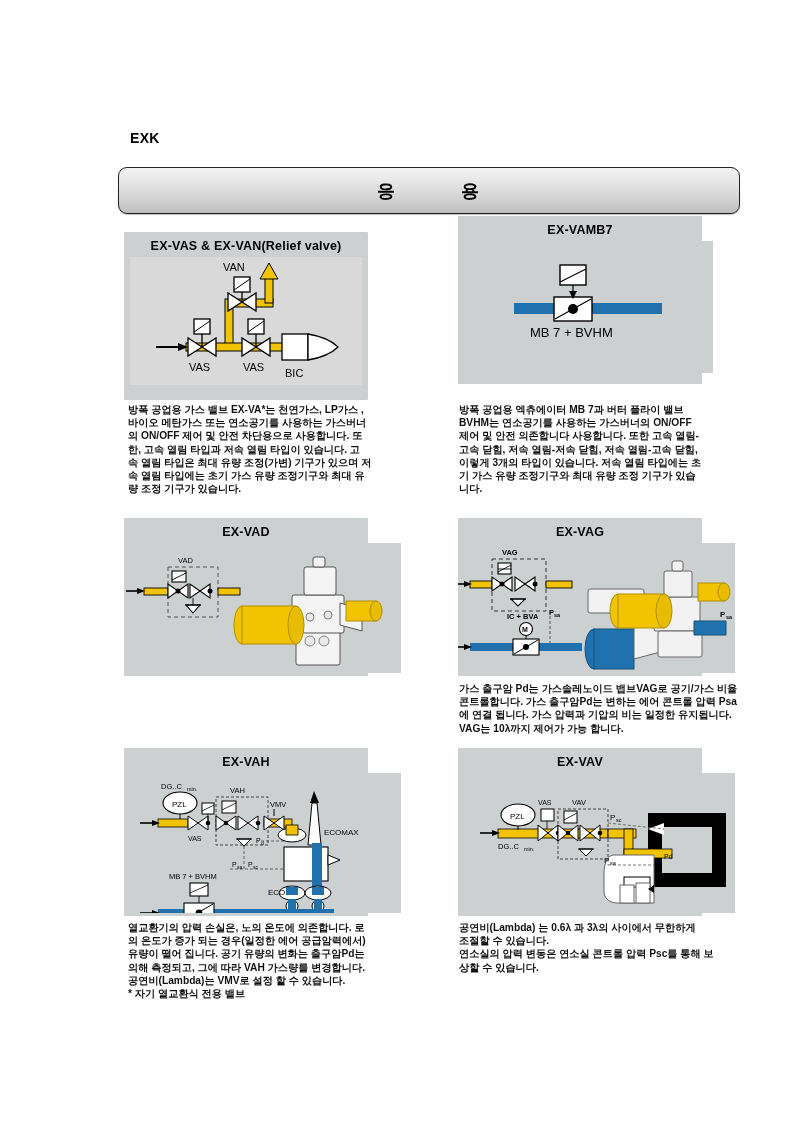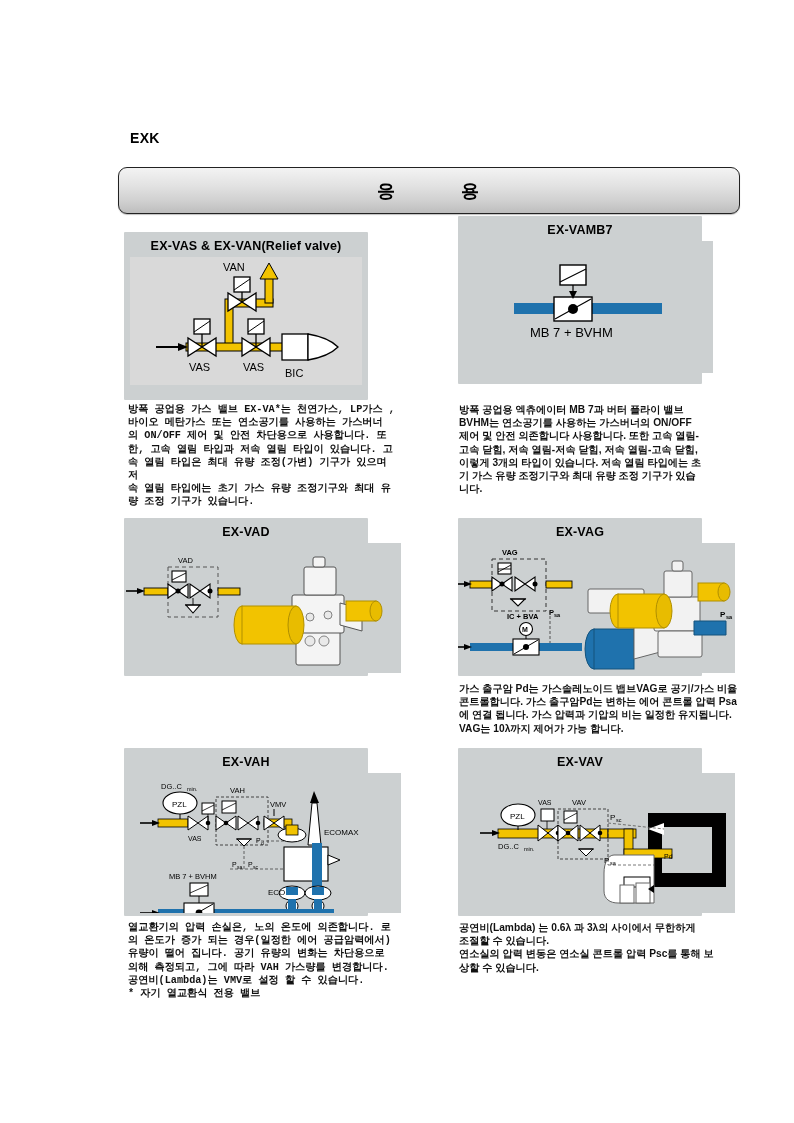--- a/index.html
+++ b/index.html
@@ -53,21 +53,21 @@
 
   .caption{
     position:absolute;
     width:268px;
     font-size:10.2px;
     line-height:13.2px;
     color:#111;
     font-weight:bold;
     white-space:pre-line;
   }
-  .caption.left{left:96px;font-family:Liberation Mono, monospace;}
+  .caption.left{left:96px;}
   .caption.right{left:427px;}
 
   
   svg{display:block;}
   .lbl{font-family:"Liberation Sans",sans-serif;fill:#000;}
 </style>
 </head>
 <body>
 
 <div class="page">
@@ -355,21 +355,21 @@
         <circle cx="75" cy="140" r="3.4" fill="#000"></circle>
         <rect x="66" y="110" width="18" height="13" fill="#fff" stroke="#000" stroke-width="1.1"></rect>
         <line x1="66" y1="120" x2="84" y2="112" stroke="#000" stroke-width="0.8"></line>
         <line x1="75" y1="123" x2="75" y2="130" stroke="#000" stroke-width="0.9"></line>
         <text class="lbl" x="45" y="106" font-size="7.5">MB 7 + BVHM</text>
       </svg>
     </div>
   </div>
   <div class="caption left" style="top:921px;"> 열교환기의 압력 손실은, 노의 온도에 의존합니다. 로
 의 온도가 증가 되는 경우(일정한 에어 공급암력에서)
-유량이 떨어 집니다. 공기 유량의 변화는 차단용으로
+유량이 떨어 집니다. 공기 유량의 변화는 출구암Pd는
 의해 측정되고, 그에 따라 VAH 가스량를 변경합니다.
 공연비(Lambda)는 VMV로 설정 할 수 있습니다.
 * 자기 열교환식 전용 밸브</div>
 
   <div class="panel right" style="top:748px;height:168px;">
     <div class="panel-title">EX-VAV</div>
     <div class="panel-fig" style="width:277px;height:140px;background:#ccd0d1;">
       <svg width="277" height="140" viewBox="0 0 277 140">
 
         <g fill="#000">

